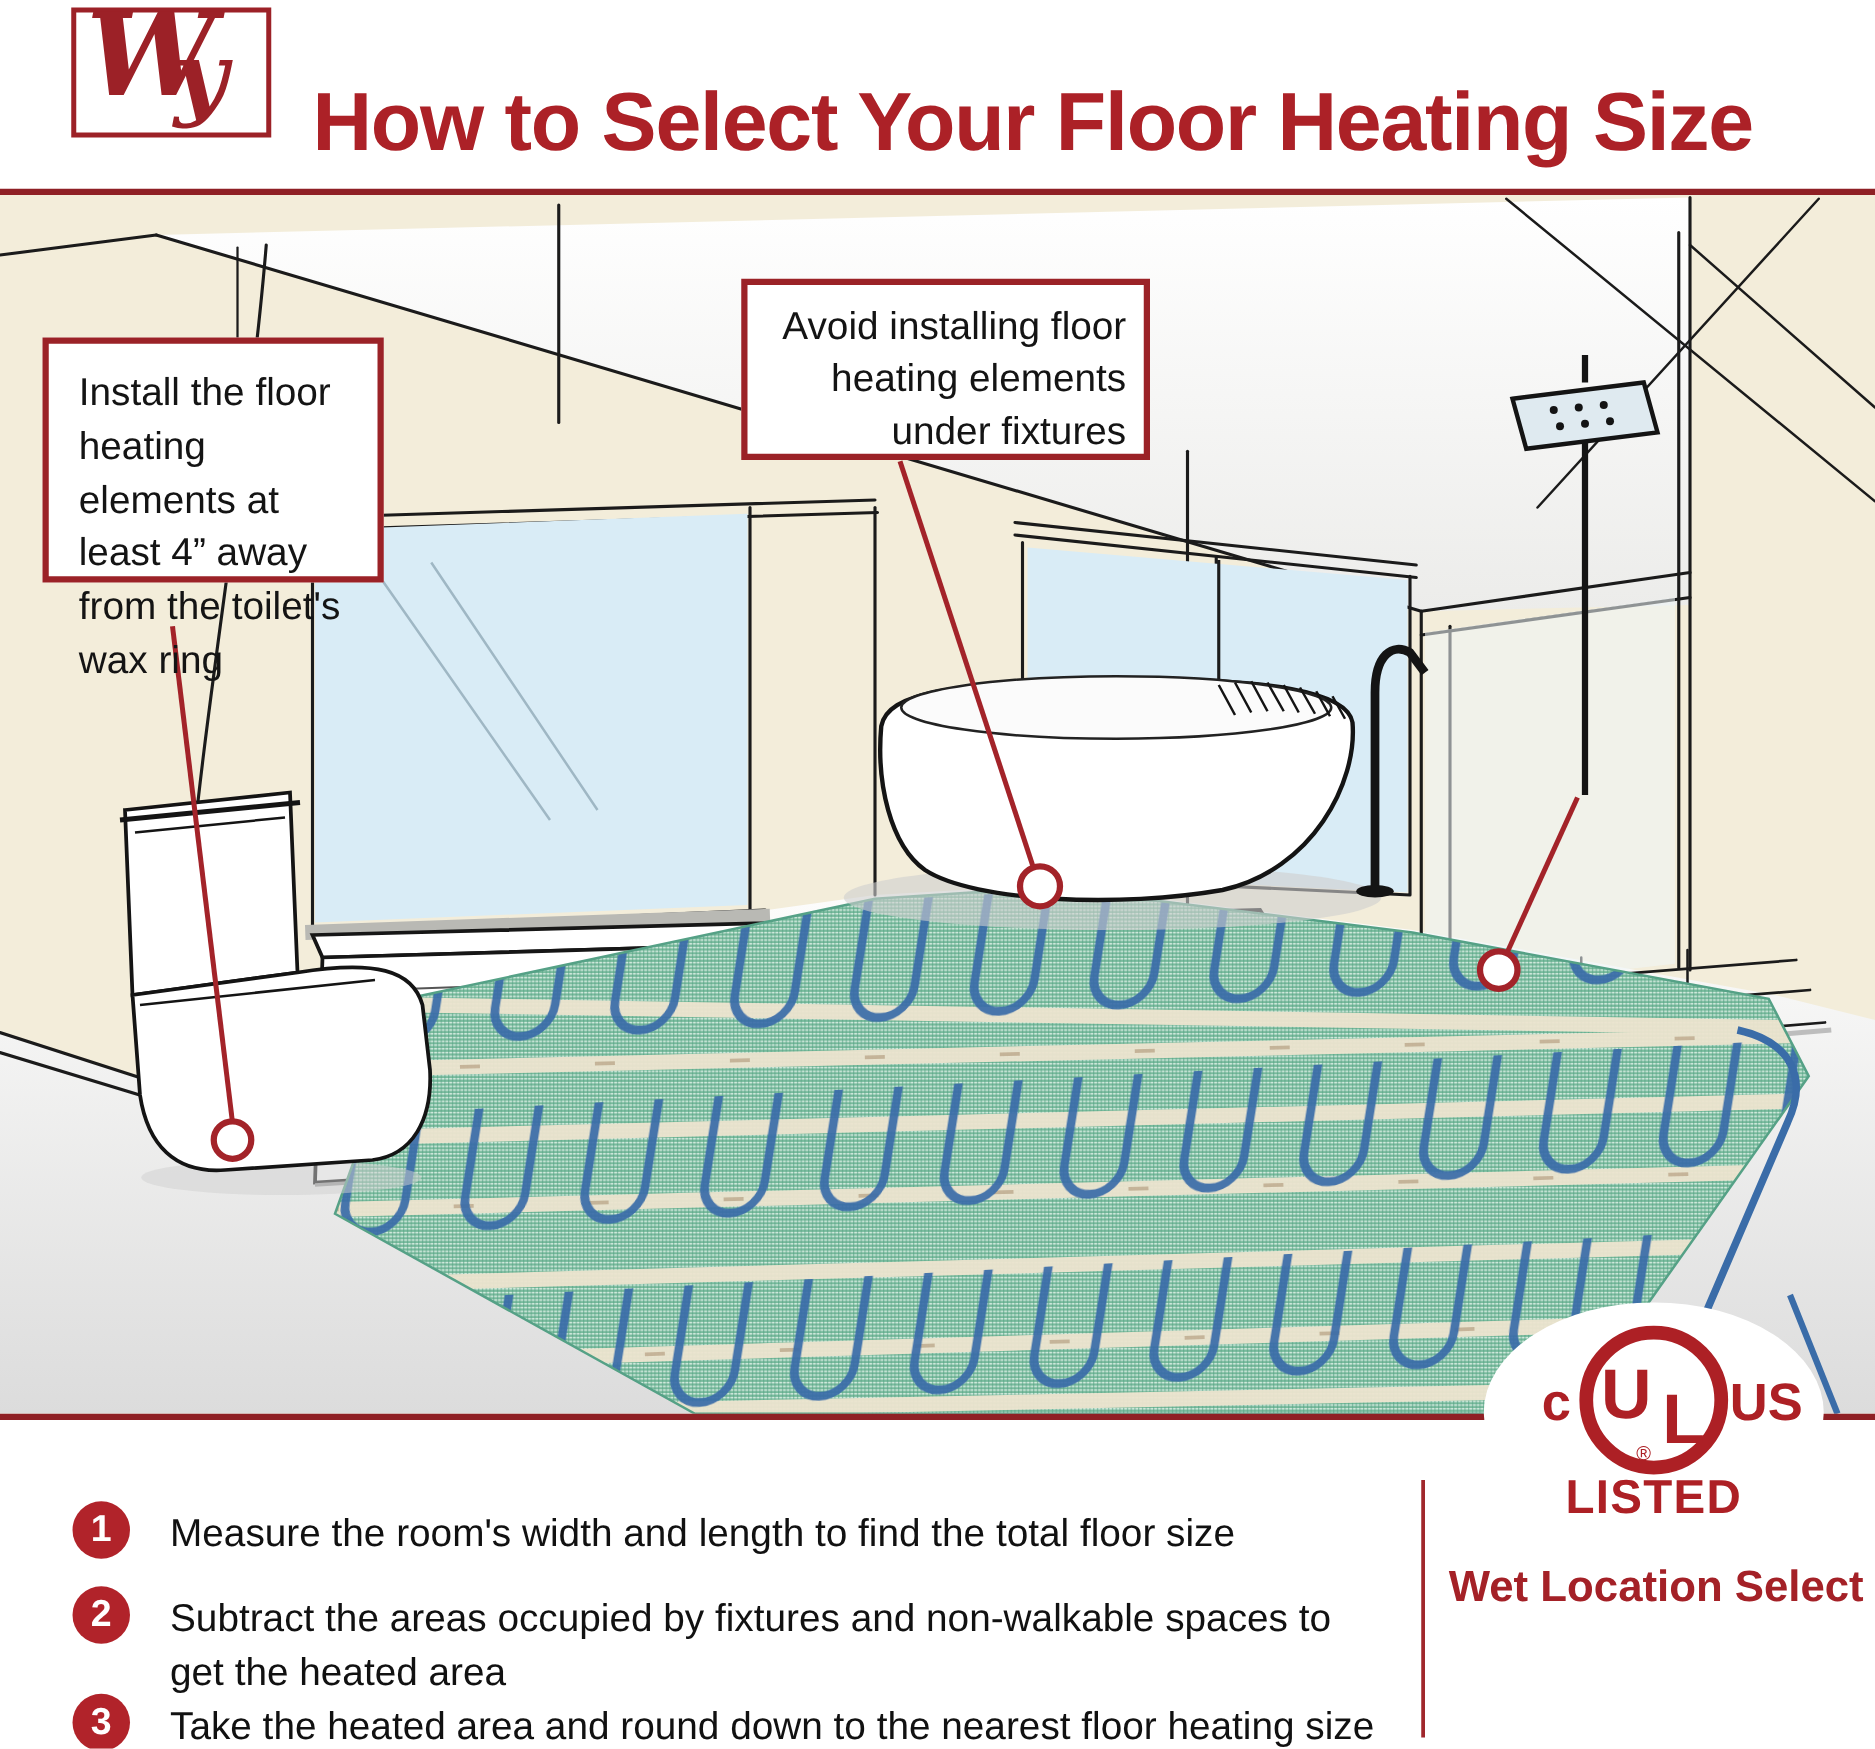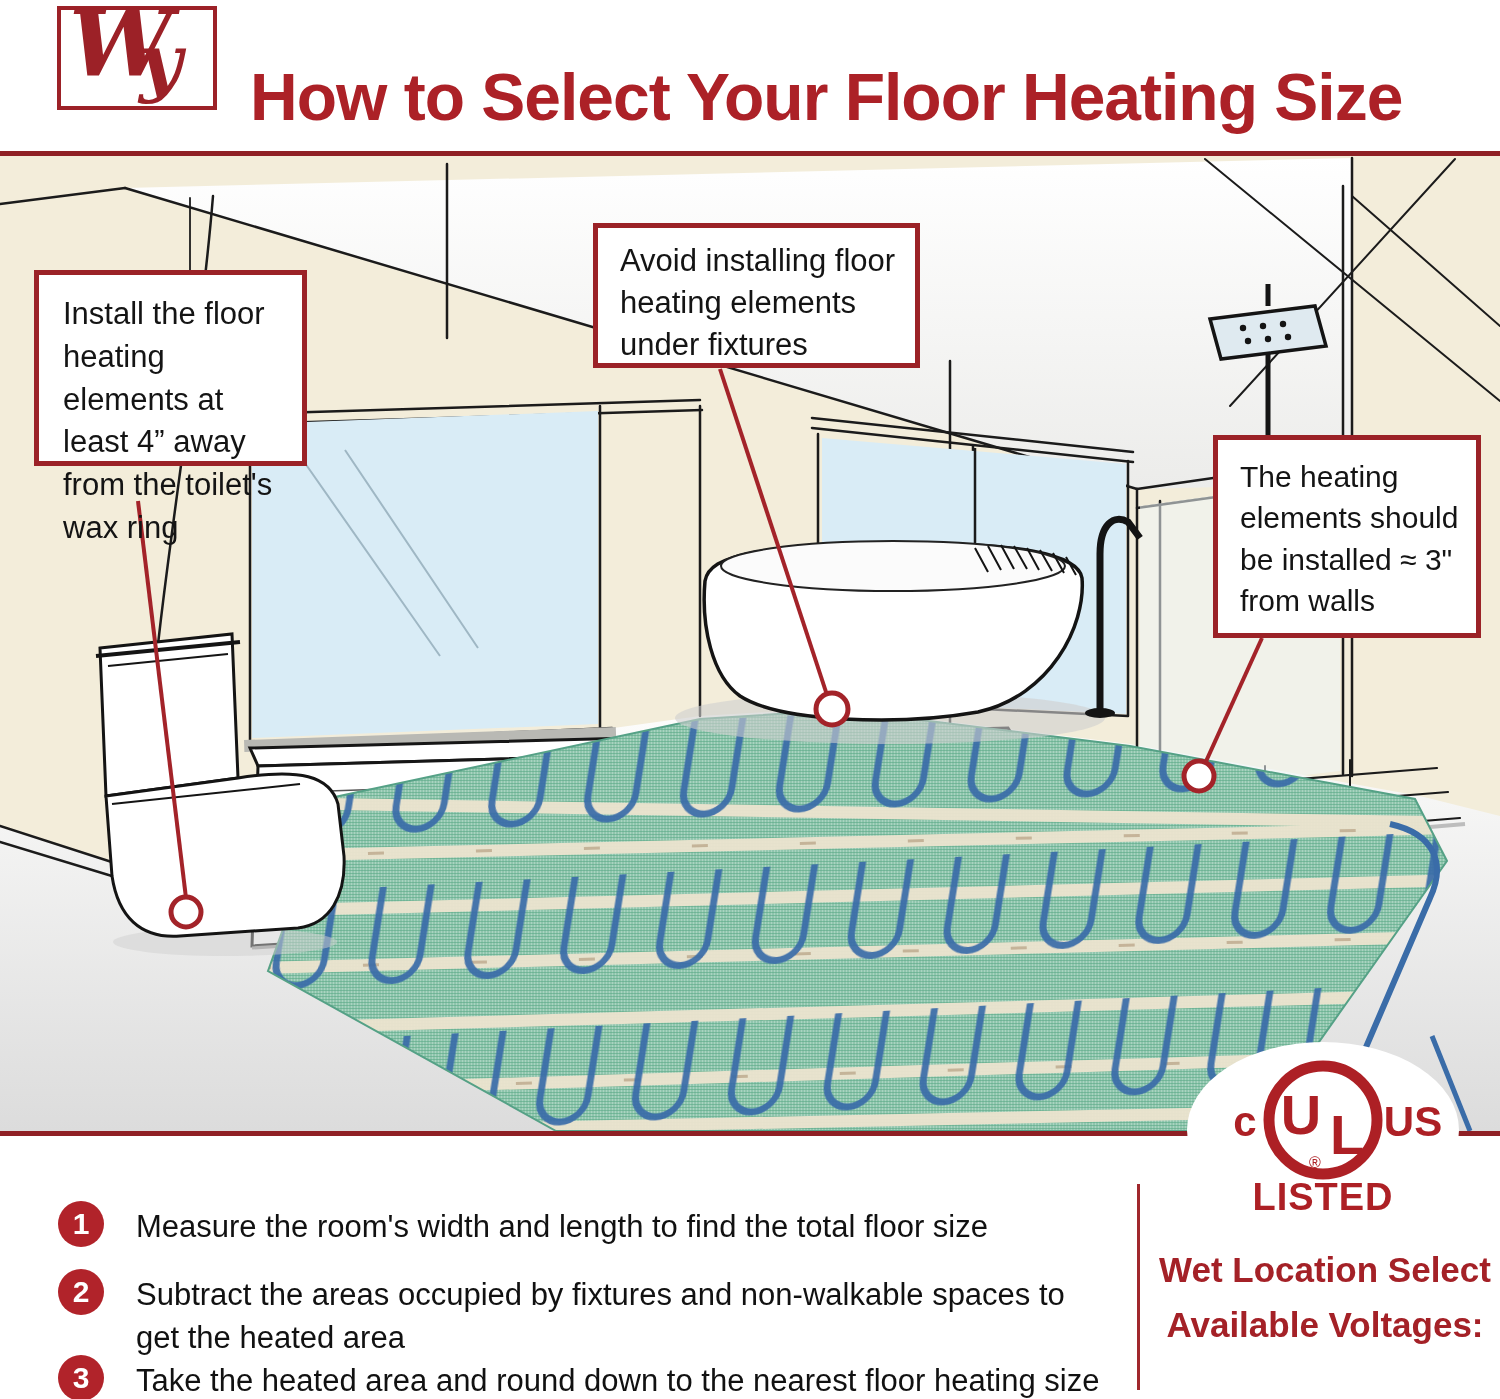--- a/index.html
+++ b/index.html
@@ -23,21 +23,21 @@
 
   
   .scene{position:absolute;left:0;top:156px;width:1500px;height:975px;}
 
   
   .callout{position:absolute;background:#ffffff;border:5px solid #9b2227;
            color:#141414;font-weight:500;box-sizing:border-box;}
   .callout-left{left:34px;top:270px;width:273px;height:196px;padding:18px 18px 0 24px;
                 font-size:31px;line-height:1.38;}
   .callout-mid{left:593px;top:223px;width:327px;height:145px;padding:12px 14px 0 22px;
-               font-size:31px;line-height:1.35;}
+               font-size:31px;line-height:1.35;text-align:right;}
   .callout-right{left:1213px;top:435px;width:268px;height:203px;padding:16px 10px 0 22px;
                  font-size:30px;line-height:1.38;}
 
   
   .steps{position:absolute;left:0;top:1136px;width:1500px;height:263px;background:#ffffff;}
   .step{position:absolute;left:58px;display:flex;align-items:flex-start;gap:32px;}
   .step-1{top:64px;}
   .step-2{top:132px;}
   .step-3{top:218px;}
   .step-num{flex:0 0 auto;width:46px;height:46px;border-radius:50%;background:#b1232a;
@@ -213,23 +213,20 @@
       <circle cx="1199" cy="620" r="15" fill="#ffffff" stroke="#a32329" stroke-width="5"></circle>
     </g>
   </svg>
 
   <div class="callout callout-left">
     <span>Install the floor heating elements at least 4” away from the toilet's wax ring</span>
   </div>
   <div class="callout callout-mid">
     <span>Avoid installing floor heating elements under fixtures</span>
   </div>
-  <div class="callout callout-right">
-    <span>The heating elements should be installed ≈ 3" from walls</span>
-  </div>
 
   <div class="rule rule-bottom"></div>
 
   <div class="steps">
     <div class="step step-1">
       <div class="step-num">1</div>
       <div class="step-text">Measure the room's width and length to find the total floor size</div>
     </div>
     <div class="step step-2">
       <div class="step-num">2</div>
@@ -248,15 +245,14 @@
     <circle cx="160" cy="82" r="54" fill="#ffffff" stroke="#ad2025" stroke-width="11"></circle>
     <text x="138" y="96" text-anchor="middle" font-size="56" font-weight="bold" fill="#ad2025">U</text>
     <text x="184" y="116" text-anchor="middle" font-size="56" font-weight="bold" fill="#ad2025">L</text>
     <text x="152" y="130" text-anchor="middle" font-size="16" fill="#ad2025">®</text>
     <text x="82" y="98" text-anchor="middle" font-size="42" font-weight="bold" fill="#ad2025">c</text>
     <text x="250" y="98" text-anchor="middle" font-size="42" font-weight="bold" fill="#ad2025">US</text>
     <text x="160" y="172" text-anchor="middle" font-size="38" font-weight="bold" fill="#ad2025" letter-spacing="1">LISTED</text>
   </svg>
 
   <div class="cert-text wet-location">Wet Location Select</div>
-  <div class="cert-text voltages-label">Available Voltages:</div>
 
 </div>
 
 </body></html>

